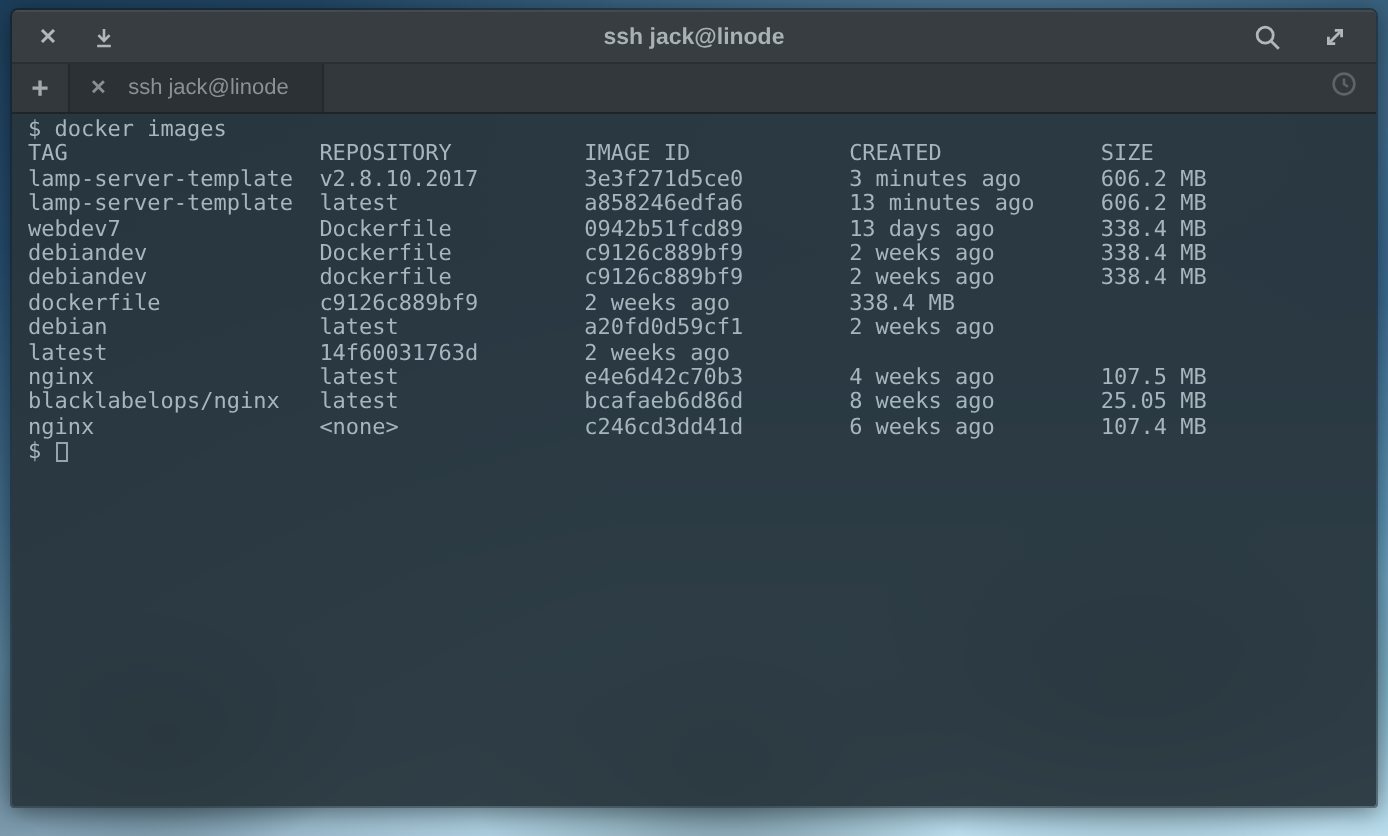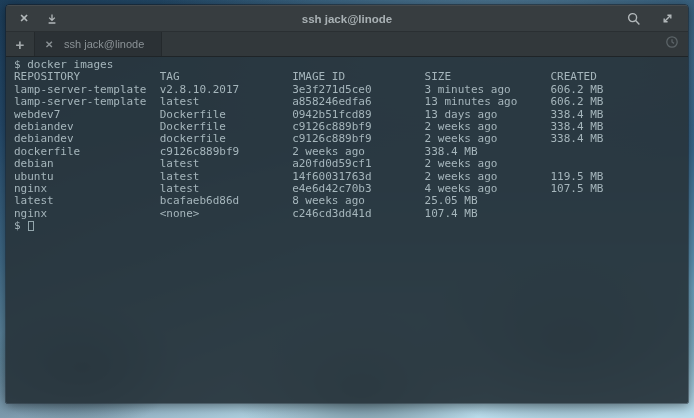--- a/index.html
+++ b/index.html
@@ -139,25 +139,25 @@
           <path d="M7 4.2 V7 L9 8.4"></path>
         </svg>
       </span>
     </span>
   </div>
 
   <div class="term">
     <div class="line">$ docker images</div>
 
     <div class="trow">
+      <span>TAG</span>
       <span>REPOSITORY</span>
-      <span>TAG</span>
       <span>IMAGE ID</span>
+      <span>CREATED</span>
       <span>SIZE</span>
-      <span>CREATED</span>
     </div>
 
     <div class="trow">
       <span>lamp-server-template</span>
       <span>v2.8.10.2017</span>
       <span>3e3f271d5ce0</span>
       <span>3 minutes ago</span>
       <span>606.2 MB</span>
     </div>
     <div class="trow">
@@ -194,43 +194,43 @@
       <span>2 weeks ago</span>
       <span>338.4 MB</span>
     </div>
     <div class="trow">
       <span>debian</span>
       <span>latest</span>
       <span>a20fd0d59cf1</span>
       <span>2 weeks ago</span>
     </div>
     <div class="trow">
-      <span>ubuntu</span>
       <span>latest</span>
       <span>14f60031763d</span>
       <span>2 weeks ago</span>
-      <span>119.5 MB</span>
     </div>
     <div class="trow">
       <span>nginx</span>
       <span>latest</span>
       <span>e4e6d42c70b3</span>
       <span>4 weeks ago</span>
       <span>107.5 MB</span>
     </div>
     <div class="trow">
+      <span>blacklabelops/nginx</span>
       <span>latest</span>
       <span>bcafaeb6d86d</span>
       <span>8 weeks ago</span>
       <span>25.05 MB</span>
     </div>
     <div class="trow">
       <span>nginx</span>
       <span>&lt;none&gt;</span>
       <span>c246cd3dd41d</span>
+      <span>6 weeks ago</span>
       <span>107.4 MB</span>
     </div>
 
     <div class="promptline">
       <span>$</span>
       <span class="cursor"></span>
     </div>
   </div>
 
 </div>

